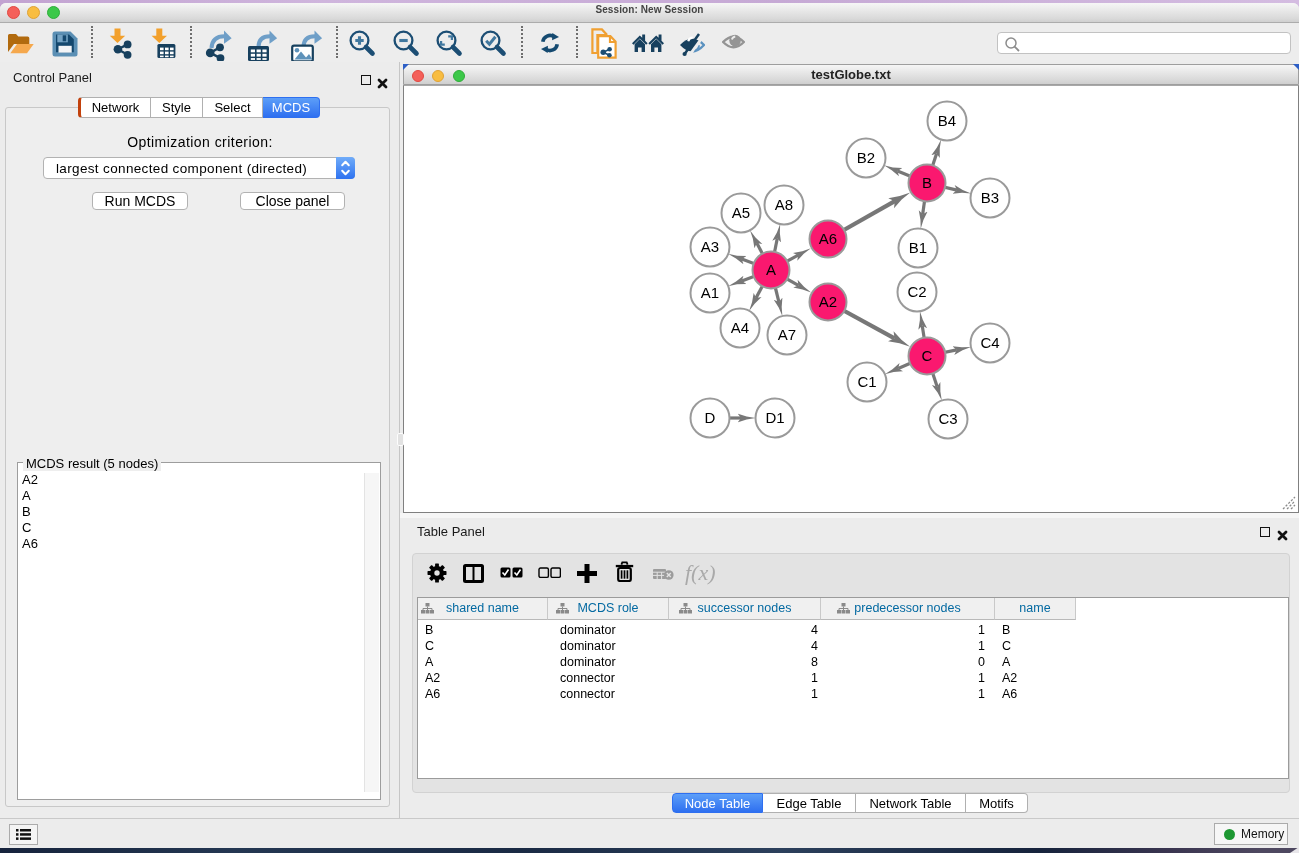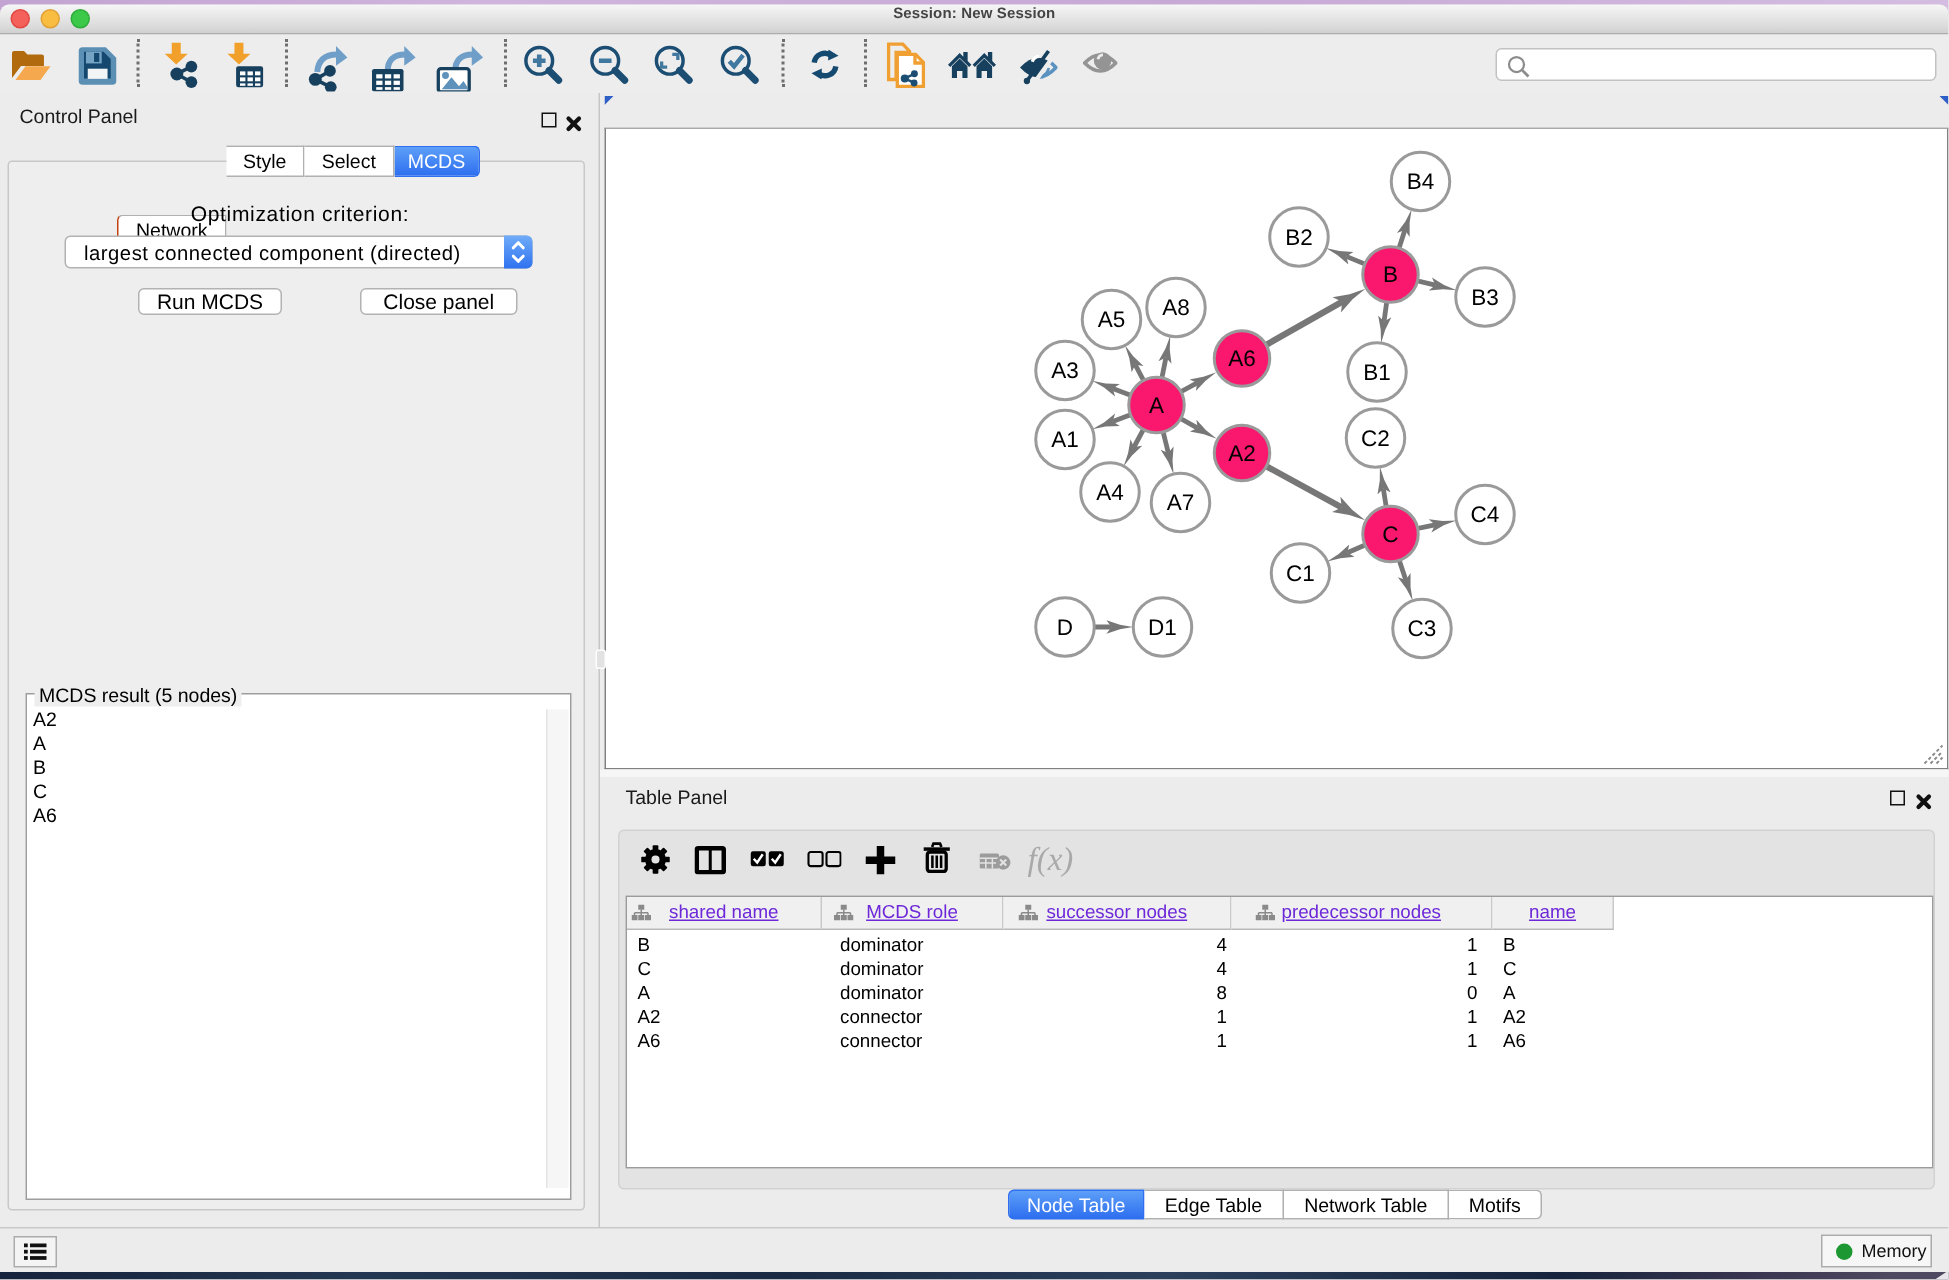--- a/index.html
+++ b/index.html
@@ -31,21 +31,21 @@
 #search { left:997px; top:8px; width:294px; height:22px; background:#fff;
   border:1px solid #c2c2c2; border-radius:4px; }
 
 
 #cpanel { left:0; top:62px; width:400px; height:756px; background:#ececec; }
 #cpanel .vline { left:399px; top:0; width:1px; height:756px; background:#c6c6c6; }
 .floatbox { width:10px; height:10px; border:1.5px solid #111; background:transparent; }
 .tabrow { display:flex; }
 .tab { height:21px; background:#fff; border:1px solid #b0b0b0; border-left:none;
   font-size:13px; color:#000; text-align:center; line-height:20px; }
-.tab.first { border-left:1px solid #c2410c; border-radius:4px 0 0 4px;margin-top:46px; }
+.tab.first { border-left:3px solid #c2410c; border-radius:4px 0 0 4px; }
 .tab.last { border-radius:0 4px 4px 0; }
 .tab.sel { background:linear-gradient(#5d9ff8,#2e6ff0); color:#fff; border-color:#2e6ff0;text-align:center; }
 #cp-body { left:5px; top:45px; width:385px; height:700px; background:#eeeeee;
   border:1px solid #c8c8c8; border-radius:3px; }
 
 #optlabel { top:72px; width:400px; text-align:center; font-size:14px; letter-spacing:0.45px; color:#000; }
 #dropdown { left:43px; top:95px; width:312px; height:22px; background:#fff;
   border:1px solid #b2b2b2; border-radius:4px; font-size:14px; color:#000; }
 #dropdown .txt { left:12px; top:3px; font-size:13.5px; letter-spacing:0.35px; }
 #dd-step { right:-1px; top:-1px; width:19px; height:22px; border-radius:0 4px 4px 0;
@@ -72,21 +72,21 @@
 
 
 #tpanel { left:400px; top:513px; width:899px; height:305px; background:#ececec; }
 #tp-strip { left:0; top:0; width:899px; height:5px; background:#f6f6f6; }
 #tp-hdr { left:17px; top:11px; font-size:13px; color:#1a1a1a;text-align:right; }
 #tp-toolbar { left:12px; top:40px; width:878px; height:240px; background:#e3e3e3;
   border:1px solid #d2d2d2; border-radius:4px; }
 #tp-table { left:17px; top:84px; width:872px; height:182px; background:#fff;
   border:1px solid #9b9b9b; font-size:13px; }
 .th { position:absolute; top:0; height:22px; border-right:1px solid #c9c9c9; border-bottom:1px solid #b9b9b9;
-  text-align:center; line-height:21px; color:#6d28d9; background:#f0f0f0; font-size:12.5px;text-decoration:underline; }
+  text-align:center; line-height:21px; color:#0369a1; background:#f0f0f0; font-size:12.5px; }
 .td { position:absolute; height:16px; line-height:16px; color:#000; font-size:12.5px; }
 
 #btabs { left:272px; top:280px; display:flex; }
 .btab { height:20px; background:#fff; border:1px solid #b0b0b0; border-left:none;
   font-size:13px; color:#000; text-align:center; line-height:19px; }
 .btab.first { border-left:1px solid #b0b0b0; border-radius:4px 0 0 4px; }
 .btab.last { border-radius:0 4px 4px 0; }
 .btab.sel { background:linear-gradient(#5d9ff8,#2e6ff0); color:#fff; border-color:#2e6ff0; }
 
 
@@ -326,20 +326,26 @@
   <div class="abs btn" style="left:92px; top:130px; width:96px;">Run MCDS</div>
   <div class="abs btn" style="left:200px; top:130px; width:105px;margin-left:40px;">Close panel</div>
   <div class="abs" id="mcds-group">
     <div class="abs" id="mcds-title">MCDS result (5 nodes)</div>
     <div class="abs" id="mcds-list">A2<br>A<br>B<br>C<br>A6</div>
     <div class="abs" id="mcds-scroll"></div>
   </div>
 </div>
 
 <div class="abs" id="gwin">
+  <div class="abs" id="gwin-title">
+    <div class="abs tl2 red" style="left:8px;"></div>
+    <div class="abs tl2 yel" style="left:28px;"></div>
+    <div class="abs tl2 grn" style="left:49px;"></div>
+    <div class="abs title">testGlobe.txt</div>
+  </div>
   <svg class="abs" style="left:0;top:0;" width="6" height="6">
       <path d="M0 0 L6 0 L0 6 Z" fill="#2d5fc6"></path>
     </svg>
   <svg class="abs" style="left:890px;top:0;" width="6" height="6">
       <path d="M0 0 L6 0 L6 6 Z" fill="#2d5fc6"></path>
     </svg>
   <div class="abs" id="gwin-body">
 <svg class="abs" style="left:0px;top:0px;" width="893" height="426" viewBox="0 0 893 426">
 <defs>
           <marker id="ah" markerUnits="userSpaceOnUse" markerWidth="18" markerHeight="11" viewBox="0 0 17 10" refX="3.2" refY="5" orient="auto">

